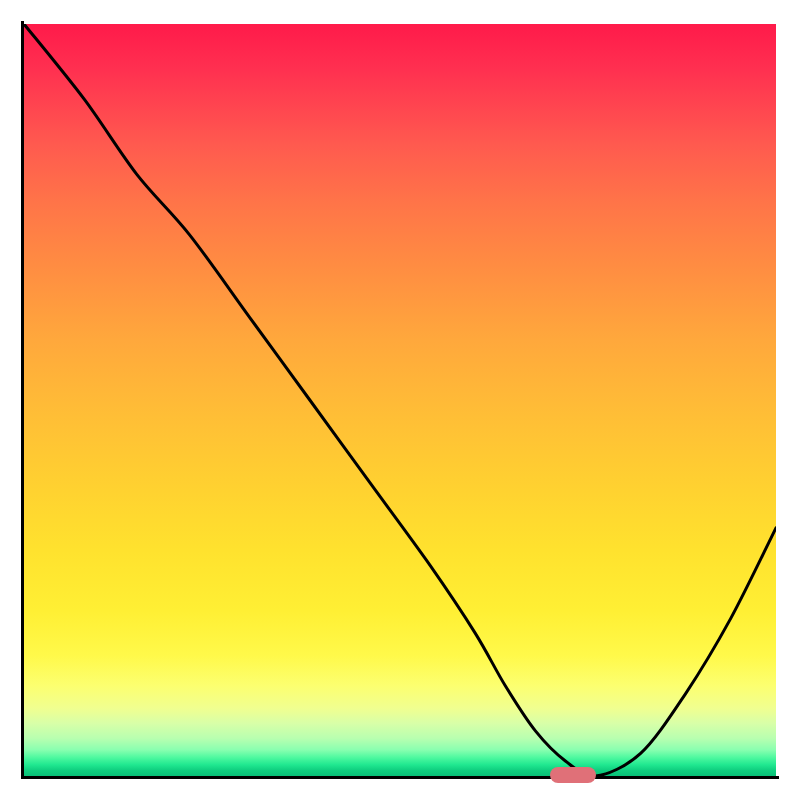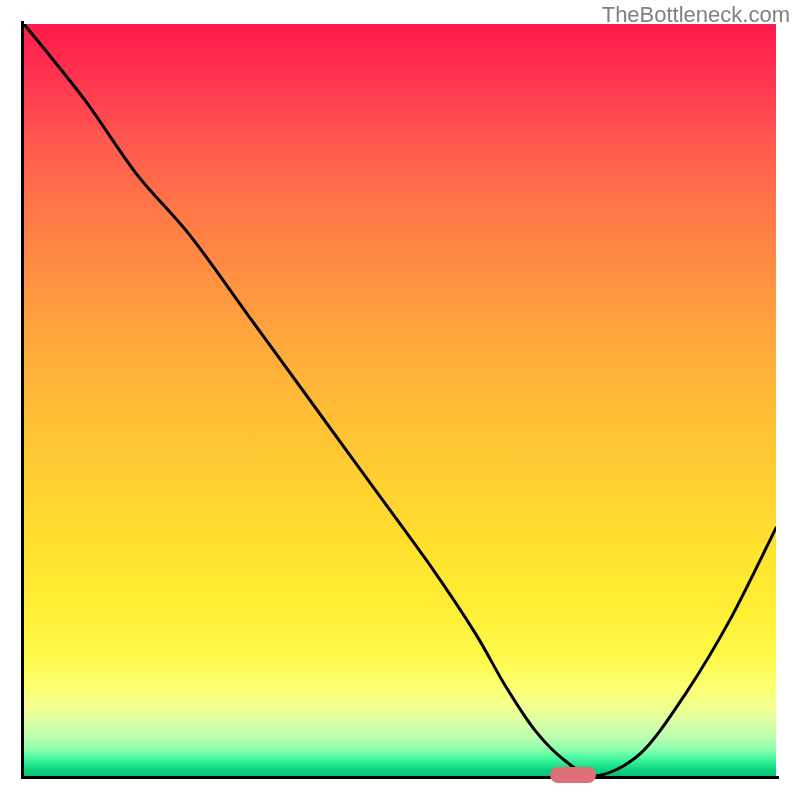--- a/index.html
+++ b/index.html
@@ -90,21 +90,20 @@
     background: #e07078;
     border-radius: 8px;
     z-index: 12;
   }
 </style>
 </head>
 <body>
 
 <div class="chart-container">
 
-  <div class="watermark">TheBottleneck.com</div>
 
   <div class="plot-area">
     <div class="gradient-bg"></div>
 
     <svg class="curve-svg" viewBox="0 0 752 752" preserveAspectRatio="none">
       <path id="curve-path" fill="none" stroke="#000000" stroke-width="3" stroke-linecap="round" d="M 0.0 0.0 C 9.6 12.0, 42.1 51.1, 60.2 75.2 C 78.2 99.3, 96.0 128.7, 112.8 150.4 C 129.6 172.1, 147.4 187.7, 165.4 210.6 C 183.5 233.4, 206.3 266.8, 225.6 293.3 C 244.9 319.8, 266.5 349.5, 285.8 376.0 C 305.0 402.5, 326.7 432.2, 345.9 458.7 C 365.2 485.2, 389.2 517.4, 406.1 541.4 C 422.9 565.5, 439.2 589.9, 451.2 609.1 C 463.2 628.4, 471.7 646.1, 481.3 661.8 C 490.9 677.4, 501.7 694.8, 511.4 706.9 C 521.0 718.9, 531.8 729.7, 541.4 737.0 C 551.1 744.2, 559.5 753.2, 571.5 752.0 C 583.6 750.8, 602.2 742.7, 616.6 729.4 C 631.1 716.2, 647.3 690.9, 661.8 669.3 C 676.2 647.6, 692.4 620.6, 706.9 594.1 C 721.3 567.6, 744.8 518.3, 752.0 503.8"></path>
     </svg>
 
     <div id="marker" class="marker" style="left: 526.4px; width: 45.12px; top: 743px; height: 16px; background: rgb(224, 112, 120);"></div>
   </div>

